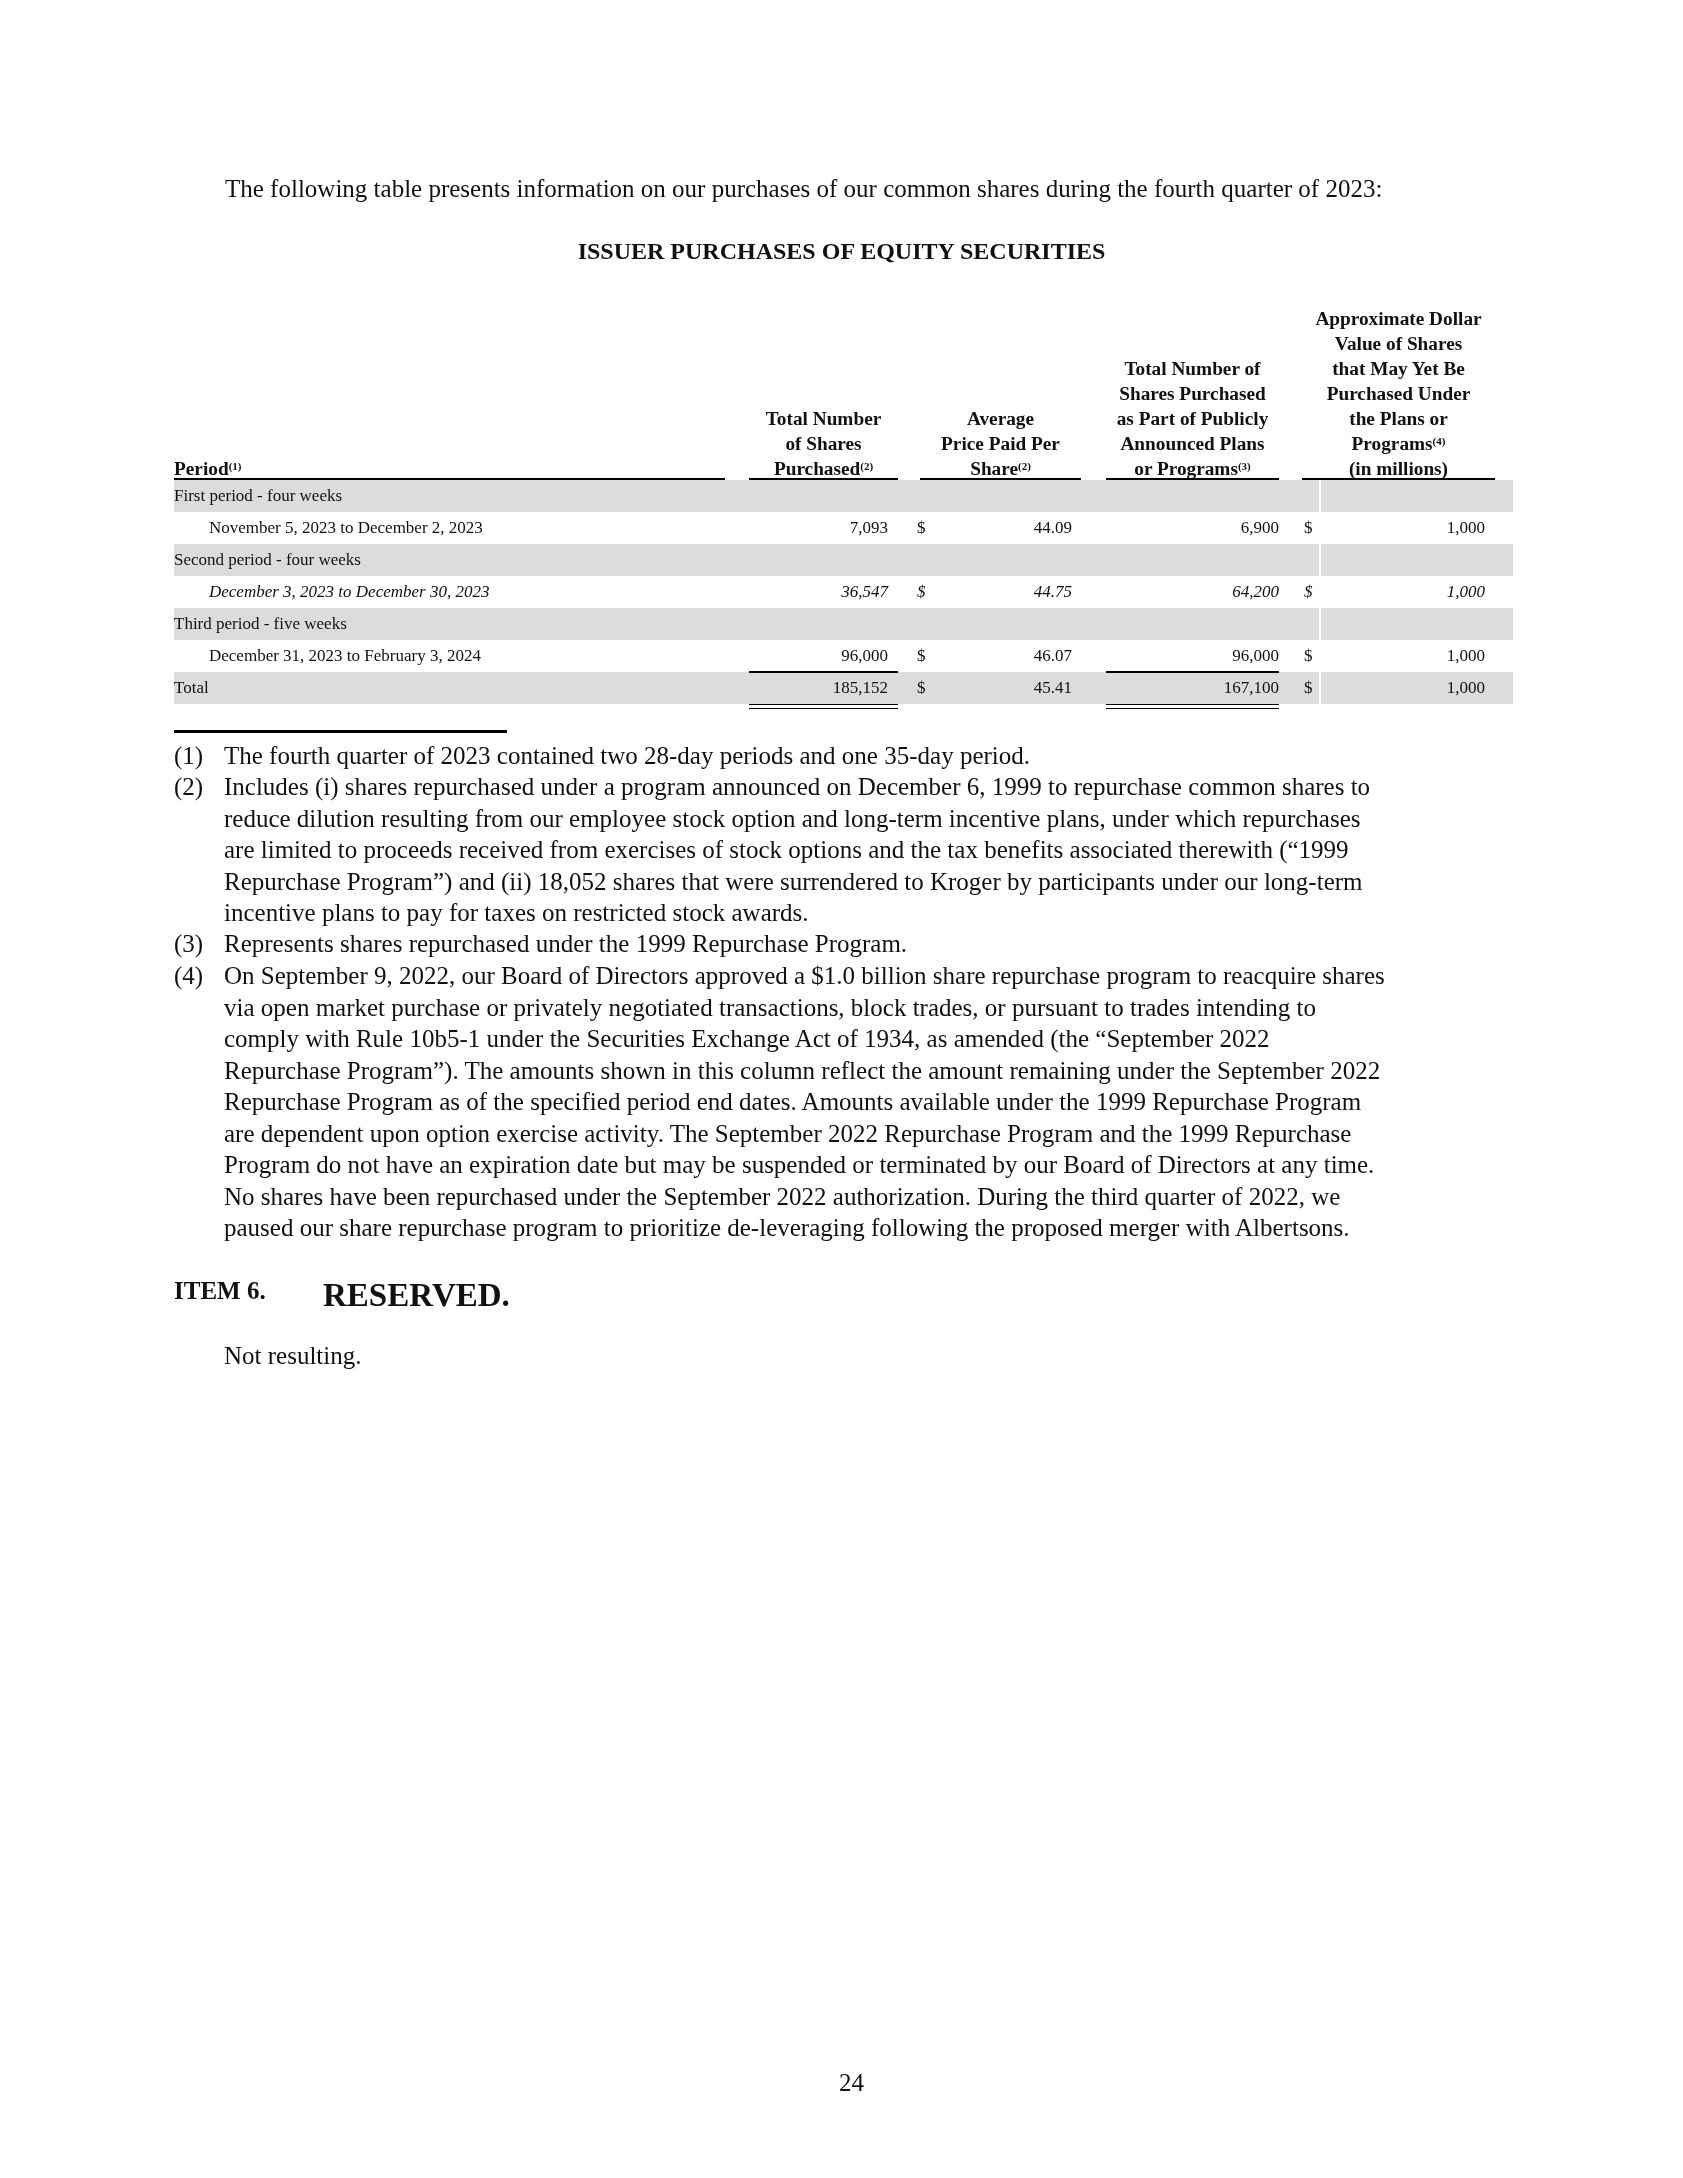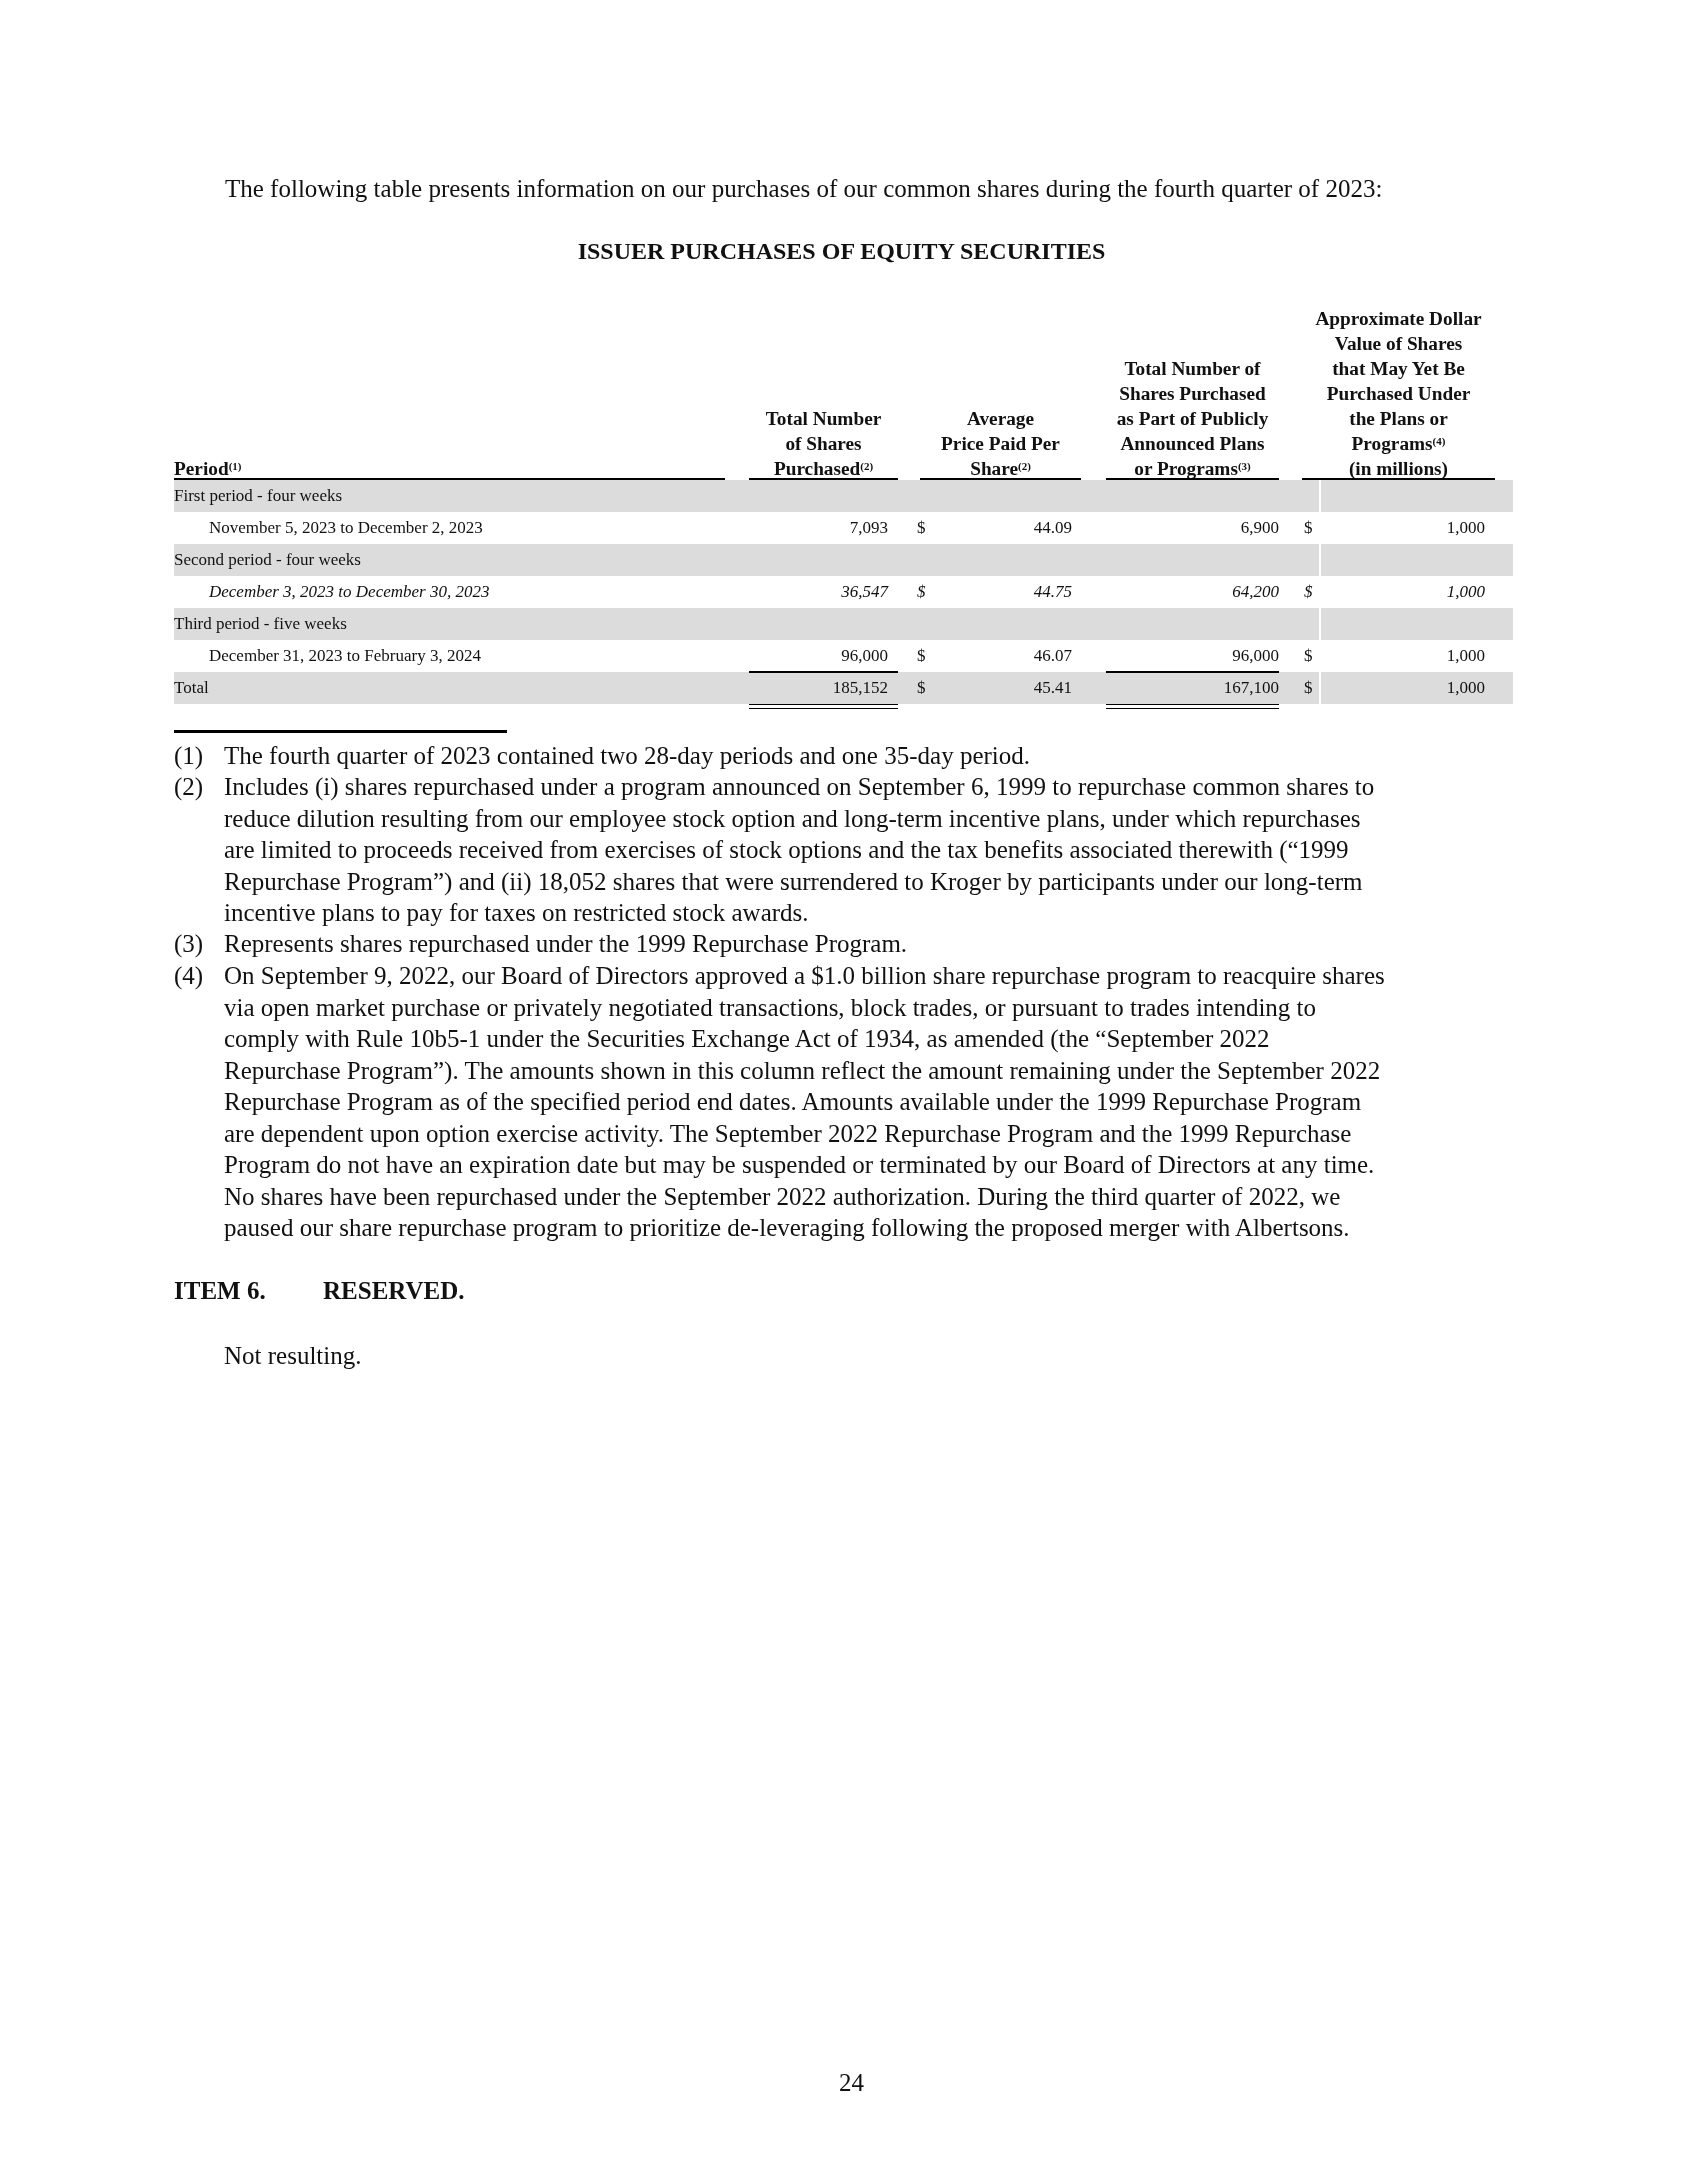--- a/index.html
+++ b/index.html
@@ -25,21 +25,21 @@
   .sline { position: absolute; height: 1.5px; background: #000; }
   .dline { position: absolute; height: 5px; border-top: 1.5px solid #000; border-bottom: 1.5px solid #000; box-sizing: border-box; }
 
   #fn-rule { left: 174px; top: 730px; width: 333px; height: 3px; background: #000; position: absolute; }
   .fn { position: absolute; left: 174px; width: 1346px; font-size: 25px; line-height: 31.5px; }
   .fn-num { position: absolute; left: 0; top: 0; }
   .fn-text { position: absolute; left: 50px; top: 0; width: 1307px; white-space: normal; }
   .fn-line { display: block; white-space: nowrap; }
 
   #item6 { left: 174px; top: 1277px; font-size: 25px; font-weight: bold; }
-  #item6-title { left: 323px; top: 1277px; font-size: 25px; font-weight: bold; }
+  #item6-title { left: 323px; top: 1277px; font-size: 33px; font-weight: bold; }
   #notapp { left: 224px; top: 1340px; }
   #pagenum { left: 10px; width: 1683px; text-align: center; top: 2069px; font-size: 25px; }
 </style>
 </head>
 <body>
 
 <div id="intro" class="abs body-text">The following table presents information on our purchases of our common shares during the fourth quarter of 2023:</div>
 <div id="title" class="abs">ISSUER PURCHASES OF EQUITY SECURITIES</div>
 
 <div id="table">
@@ -141,21 +141,21 @@
 <div id="footnotes">
     <div class="fn" style="top: 740px;">
       <span class="fn-num">(1)</span>
       <div class="fn-text">
         <span class="fn-line">The fourth quarter of 2023 contained two 28-day periods and one 35-day period.</span>
       </div>
     </div>
     <div class="fn" style="top: 771px;">
       <span class="fn-num">(2)</span>
       <div class="fn-text">
-        <span class="fn-line">Includes (i) shares repurchased under a program announced on September 6, 1999 to repurchase common shares to</span>
+        <span class="fn-line">Includes (i) shares repurchased under a program announced on December 6, 1999 to repurchase common shares to</span>
         <span class="fn-line">reduce dilution resulting from our employee stock option and long-term incentive plans, under which repurchases</span>
         <span class="fn-line">are limited to proceeds received from exercises of stock options and the tax benefits associated therewith (“1999</span>
         <span class="fn-line">Repurchase Program”) and (ii) 18,052 shares that were surrendered to Kroger by participants under our long-term</span>
         <span class="fn-line">incentive plans to pay for taxes on restricted stock awards.</span>
       </div>
     </div>
     <div class="fn" style="top: 928px;">
       <span class="fn-num">(3)</span>
       <div class="fn-text">
         <span class="fn-line">Represents shares repurchased under the 1999 Repurchase Program.</span>

